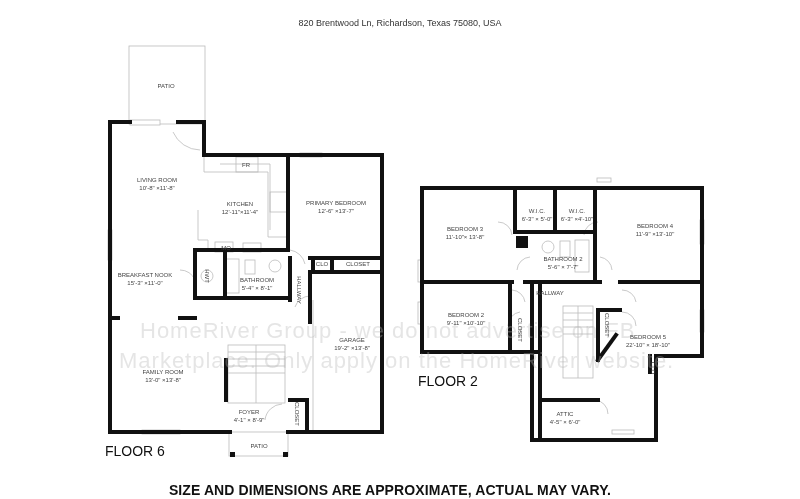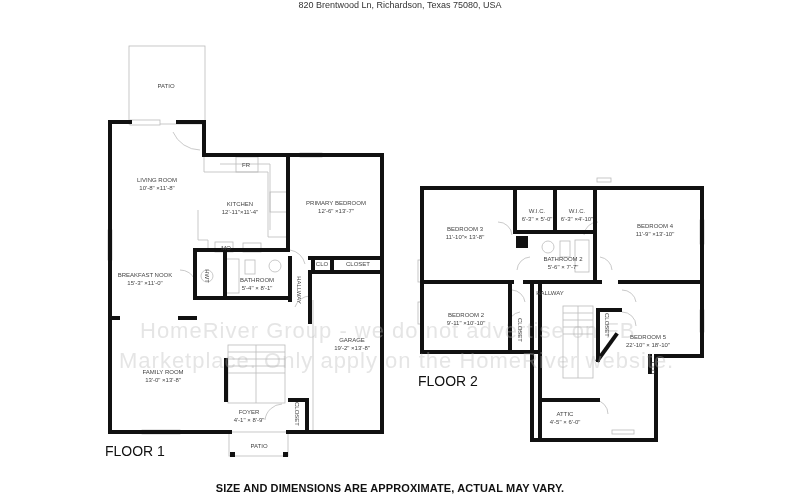--- a/index.html
+++ b/index.html
@@ -1,18 +1,18 @@
 <!DOCTYPE html>
 <html><head>
 <meta charset="utf-8">
 <style>
   html, body { margin:0; padding:0; background:#ffffff; }
   body { width:800px; height:499px; position:relative; overflow:hidden; font-family:"Liberation Sans", sans-serif; color:#333; }
-  .title { position:absolute; top:0; left:0; width:800px; text-align:center; font-size:9px; color:#333; }
-  .footer { position:absolute; top:482px; left:0; width:780px; text-align:center; font-size:11px; font-weight:bold; color:#111; letter-spacing:0.1px; }
+  .title { position:absolute; top:18px; left:0; width:800px; text-align:center; font-size:9px; color:#333; }
+  .footer { position:absolute; top:482px; left:0; width:780px; text-align:center; font-size:14px; font-weight:bold; color:#111; letter-spacing:0.1px; }
   svg.plan { position:absolute; left:0; top:0; }
   .lbl { position:absolute; text-align:center; font-size:6px; color:#444; line-height:8px; white-space:nowrap; transform:translate(-50%,-50%); }
   .lbl .d { display:block; }
   .vlbl { position:absolute; font-size:6px; color:#444; white-space:nowrap; transform:translate(-50%,-50%) rotate(90deg); }
   .floor { position:absolute; font-size:14px; color:#111; }
   .wm { position:absolute; font-size:22px; color:rgba(180,180,180,0.35); white-space:nowrap; letter-spacing:1px; font-weight:300;text-align:center; }
 </style>
 </head>
 <body>
 
@@ -171,21 +171,21 @@
 <div class="lbl" style="left:163px; top:376px;">
     <span class="d">FAMILY ROOM</span>
     <span class="d">13'-0" ×13'-8"</span>
   </div>
 <div class="lbl" style="left:249px; top:416px;">
     <span class="d">FOYER</span>
     <span class="d">4'-1" × 8'-9"</span>
   </div>
 <div class="vlbl" style="left:297px; top:414px;">CLOSET</div>
 <div class="lbl" style="left:259px; top:446px;"><span>PATIO</span></div>
-<div class="floor" style="left:105px; top:443px;">FLOOR 1</div>
+<div class="floor" style="left:105px; top:443px;">FLOOR 6</div>
 
 <div class="lbl" style="left:465px; top:233px;">
     <span class="d">BEDROOM 3</span>
     <span class="d">11'-10"× 13'-8"</span>
   </div>
 <div class="lbl" style="left:537px; top:215px;">
     <span class="d">W.I.C.</span>
     <span class="d">6'-3" × 5'-0"</span>
   </div>
 <div class="lbl" style="left:577px; top:215px;">

